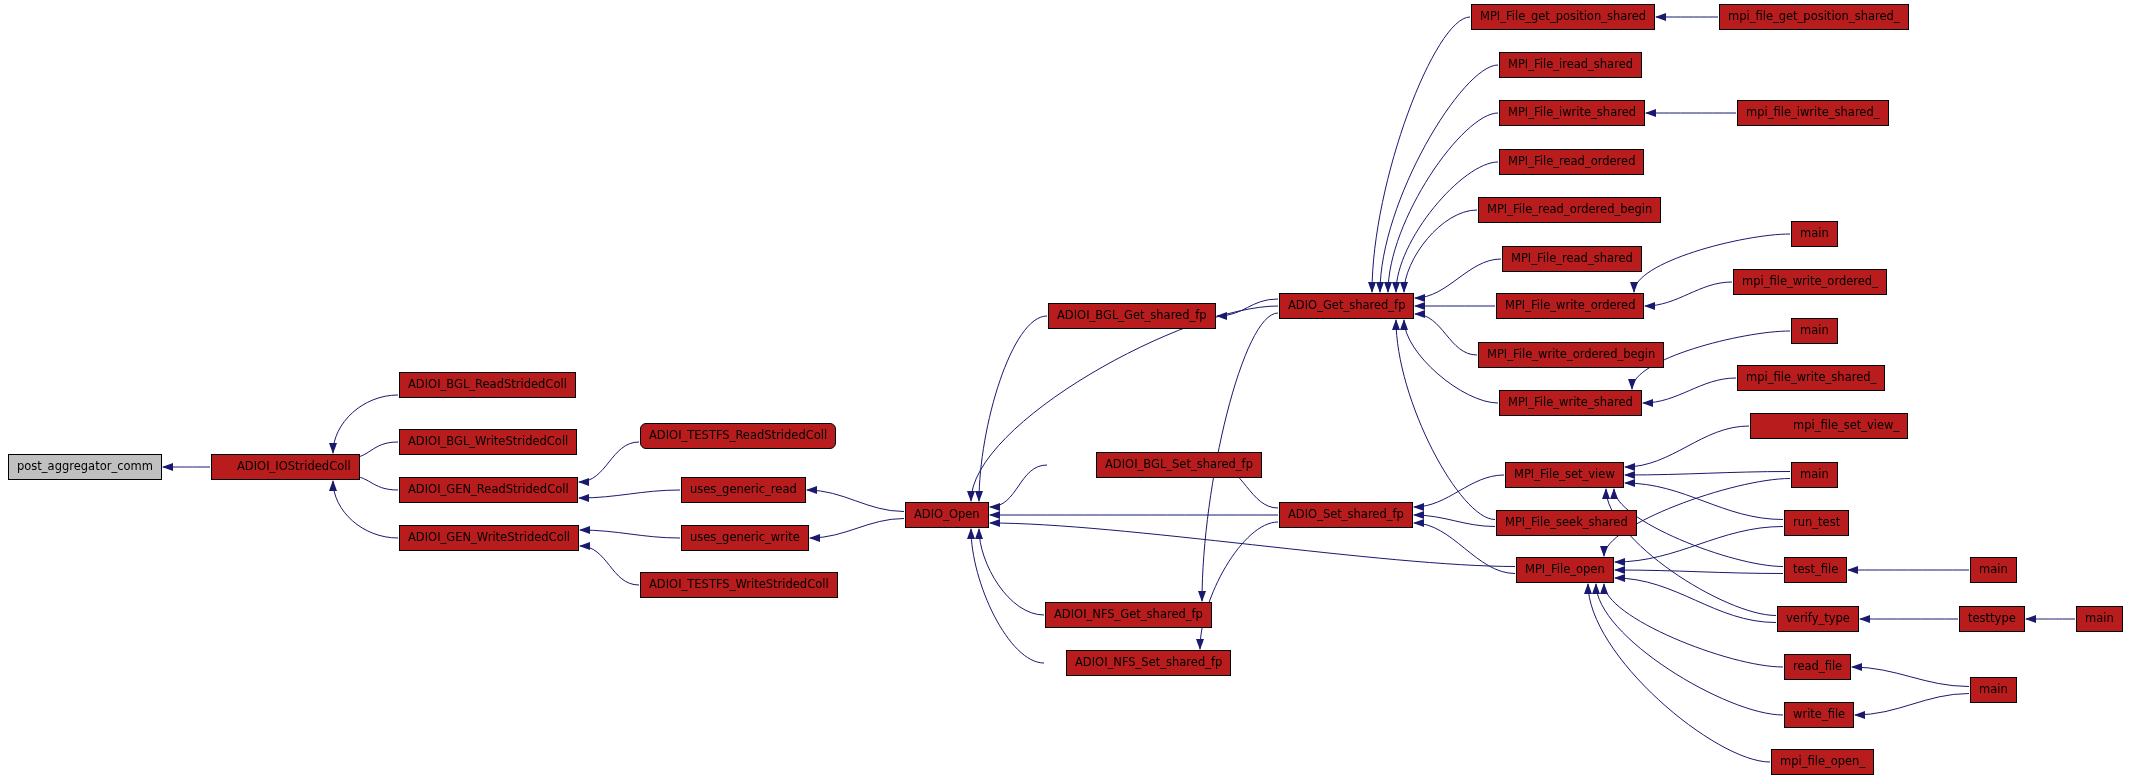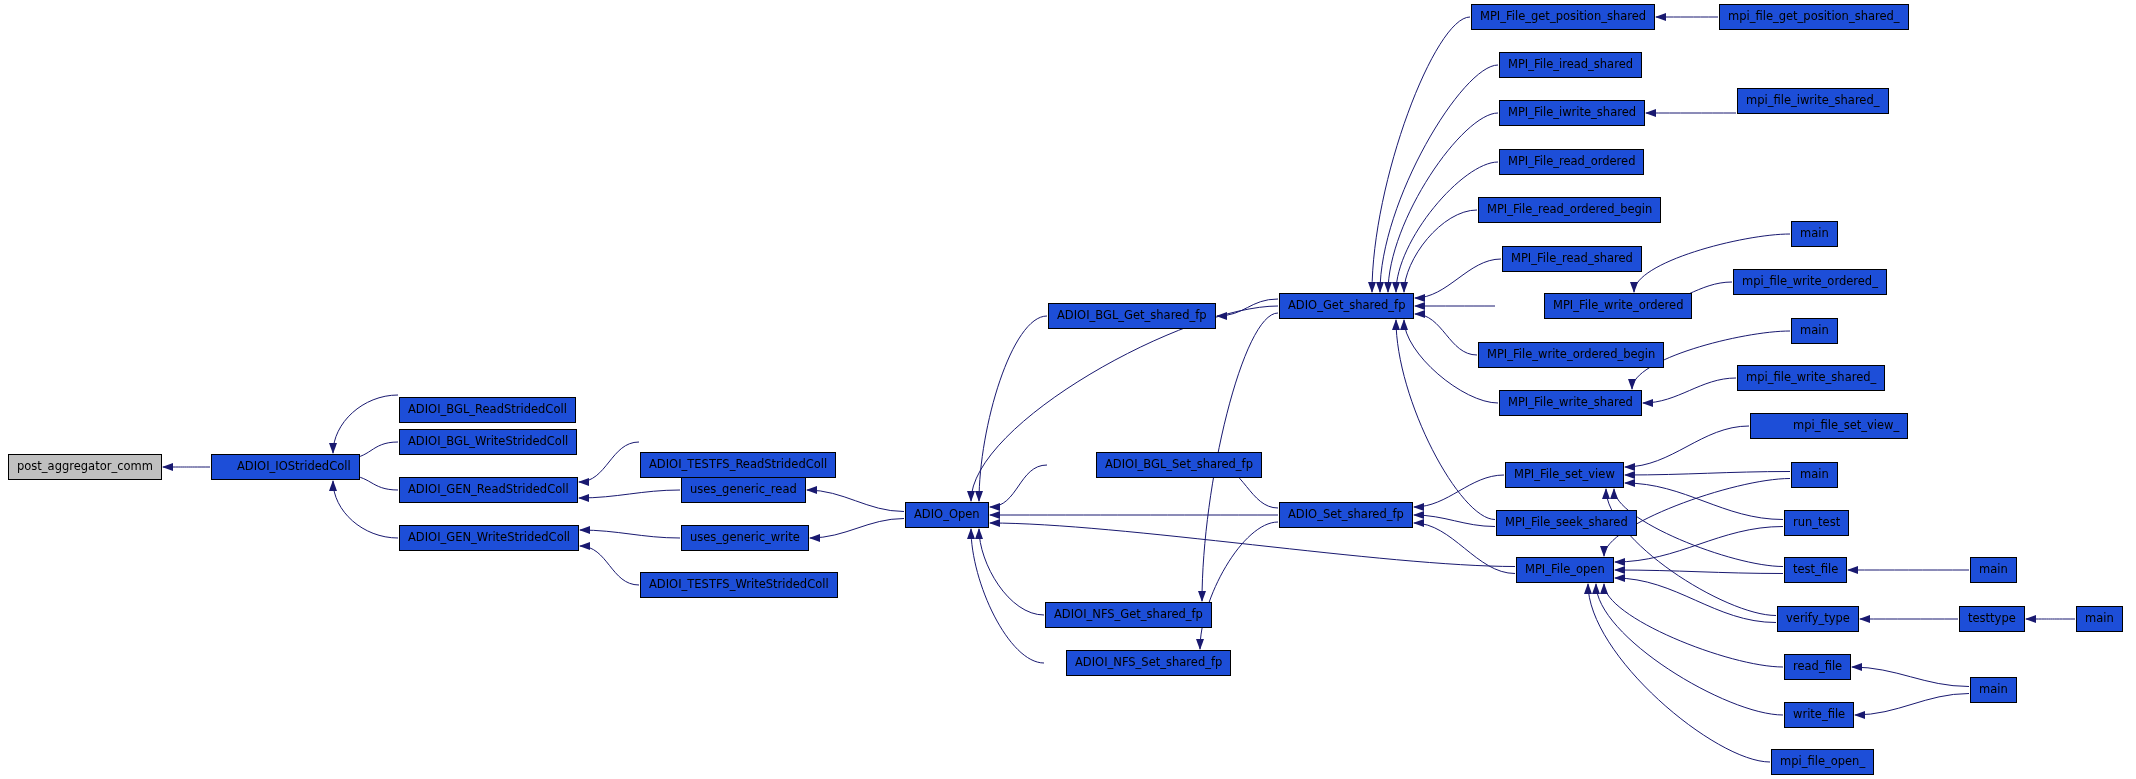--- a/index.html
+++ b/index.html
@@ -1,20 +1,20 @@
 <!DOCTYPE html>
 <html><head>
 <meta charset="utf-8">
 <style>
   html,body{margin:0;padding:0;background:#ffffff;}
   #canvas{position:relative;width:2136px;height:779px;background:#ffffff;overflow:hidden;
           font-family:"DejaVu Sans","Liberation Sans",sans-serif;}
   #edge-layer{position:absolute;left:0;top:0;width:2136px;height:779px;pointer-events:none;}
   #node-layer{position:absolute;left:0;top:0;width:2136px;height:779px;}
-  .node{position:absolute;box-sizing:border-box;border:1px solid #000000;background:#1d4ed8;
+  .node{position:absolute;box-sizing:border-box;border:1px solid #000000;background:#b91c1c;
         color:#000000;font-size:11.5px;line-height:15px;padding:4px 8px 5px 8px;white-space:nowrap;
         cursor:pointer;}
   .node.root{background:#c0c0c0;cursor:default;}
 </style>
 </head>
 <body>
 
 <div id="canvas">
   <svg id="edge-layer" width="2136" height="779" viewBox="0 0 2136 779" xmlns="http://www.w3.org/2000/svg">
       <defs>
@@ -77,49 +77,49 @@
       <path d="M1770,762 C1715.4,762 1588,655.2 1588,584" fill="none" stroke="#191970" stroke-width="1" marker-end="url(#arrow)"></path>
       <path d="M1969,570 C1923.02,570 1893.98,570 1848,570" fill="none" stroke="#191970" stroke-width="1" marker-end="url(#arrow)"></path>
       <path d="M1958,619 C1920.76,619 1897.24,619 1860,619" fill="none" stroke="#191970" stroke-width="1" marker-end="url(#arrow)"></path>
       <path d="M2075,619 C2047,619 2054,619 2026,619" fill="none" stroke="#191970" stroke-width="1" marker-end="url(#arrow)"></path>
       <path d="M1969,686.5 C1924.54,686.5 1896.46,667 1852,667" fill="none" stroke="#191970" stroke-width="1" marker-end="url(#arrow)"></path>
       <path d="M1969,693.5 C1925.68,693.5 1898.32,715 1855,715" fill="none" stroke="#191970" stroke-width="1" marker-end="url(#arrow)"></path>
     </svg>
   <div id="node-layer">
       <div class="node root" style="left: 8px; top: 454px;">post_aggregator_comm</div>
       <div class="node" style="left: 211px; top: 454px; padding-left: 25px;">ADIOI_IOStridedColl</div>
-      <div class="node" style="left: 399px; top: 397px;">ADIOI_BGL_ReadStridedColl</div>
+      <div class="node" style="left: 399px; top: 372px;">ADIOI_BGL_ReadStridedColl</div>
       <div class="node" style="left: 399px; top: 429px;">ADIOI_BGL_WriteStridedColl</div>
       <div class="node" style="left: 399px; top: 477px;">ADIOI_GEN_ReadStridedColl</div>
       <div class="node" style="left: 399px; top: 525px;">ADIOI_GEN_WriteStridedColl</div>
-      <div class="node" style="left: 640px; top: 452px;">ADIOI_TESTFS_ReadStridedColl</div>
+      <div class="node" style="left: 640px; top: 423px; border-radius: 6px;">ADIOI_TESTFS_ReadStridedColl</div>
       <div class="node" style="left: 681px; top: 477px;">uses_generic_read</div>
       <div class="node" style="left: 681px; top: 525px;">uses_generic_write</div>
       <div class="node" style="left: 640px; top: 572px;">ADIOI_TESTFS_WriteStridedColl</div>
       <div class="node" style="left: 905px; top: 502px;">ADIO_Open</div>
       <div class="node" style="left: 1048px; top: 303px;">ADIOI_BGL_Get_shared_fp</div>
       <div class="node" style="left: 1048px; top: 452px; margin-left: 48px;">ADIOI_BGL_Set_shared_fp</div>
       <div class="node" style="left: 1045px; top: 602px;">ADIOI_NFS_Get_shared_fp</div>
       <div class="node" style="left: 1045px; top: 650px; margin-left: 21px;">ADIOI_NFS_Set_shared_fp</div>
       <div class="node" style="left: 1279px; top: 293px;">ADIO_Get_shared_fp</div>
       <div class="node" style="left: 1279px; top: 502px;">ADIO_Set_shared_fp</div>
       <div class="node" style="left: 1471px; top: 4px;">MPI_File_get_position_shared</div>
       <div class="node" style="left: 1499px; top: 52px;">MPI_File_iread_shared</div>
       <div class="node" style="left: 1499px; top: 100px;">MPI_File_iwrite_shared</div>
       <div class="node" style="left: 1499px; top: 149px;">MPI_File_read_ordered</div>
       <div class="node" style="left: 1478px; top: 197px;">MPI_File_read_ordered_begin</div>
       <div class="node" style="left: 1502px; top: 246px;">MPI_File_read_shared</div>
-      <div class="node" style="left: 1496px; top: 293px; margin-left: 48px;">MPI_File_write_ordered</div>
+      <div class="node" style="left: 1496px; top: 293px;">MPI_File_write_ordered</div>
       <div class="node" style="left: 1478px; top: 342px;">MPI_File_write_ordered_begin</div>
       <div class="node" style="left: 1499px; top: 390px;">MPI_File_write_shared</div>
       <div class="node" style="left: 1505px; top: 462px;">MPI_File_set_view</div>
       <div class="node" style="left: 1496px; top: 510px;">MPI_File_seek_shared</div>
       <div class="node" style="left: 1516px; top: 557px;">MPI_File_open</div>
       <div class="node" style="left: 1719px; top: 4px;">mpi_file_get_position_shared_</div>
-      <div class="node" style="left: 1737px; top: 88px;">mpi_file_iwrite_shared_</div>
+      <div class="node" style="left: 1737px; top: 100px;">mpi_file_iwrite_shared_</div>
       <div class="node" style="left: 1791px; top: 221px;">main</div>
       <div class="node" style="left: 1733px; top: 269px;">mpi_file_write_ordered_</div>
       <div class="node" style="left: 1791px; top: 318px;">main</div>
       <div class="node" style="left: 1737px; top: 365px;">mpi_file_write_shared_</div>
       <div class="node" style="left: 1750px; top: 413px; padding-left: 42px;">mpi_file_set_view_</div>
       <div class="node" style="left: 1791px; top: 462px;">main</div>
       <div class="node" style="left: 1784px; top: 510px;">run_test</div>
       <div class="node" style="left: 1784px; top: 557px;">test_file</div>
       <div class="node" style="left: 1777px; top: 606px;">verify_type</div>
       <div class="node" style="left: 1784px; top: 654px;">read_file</div>

